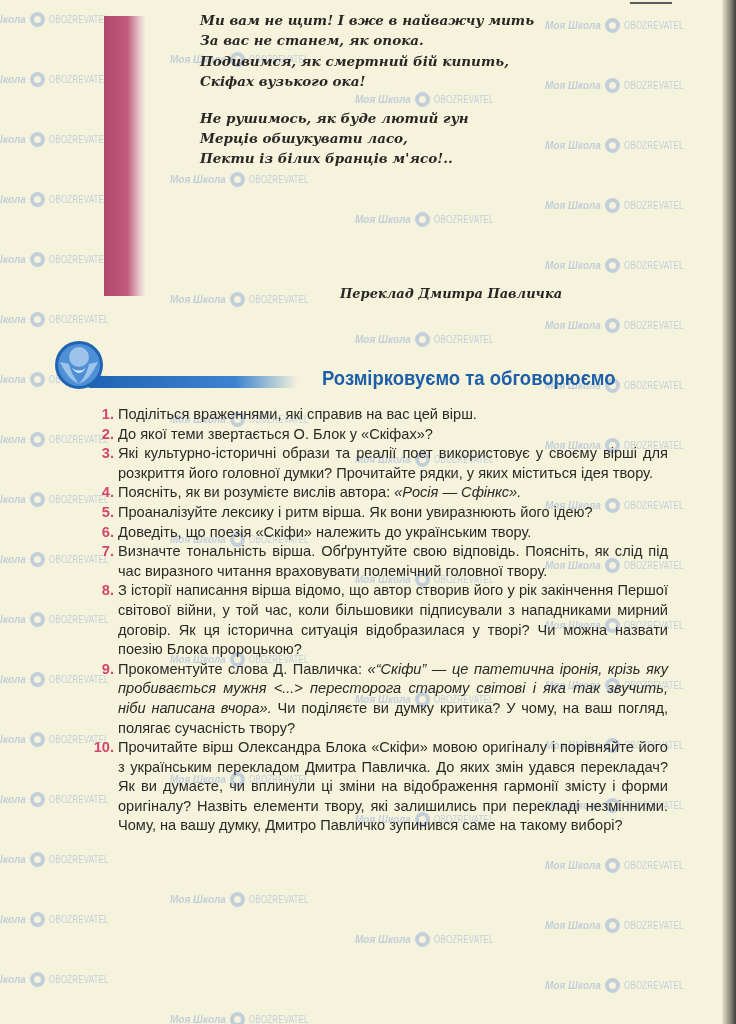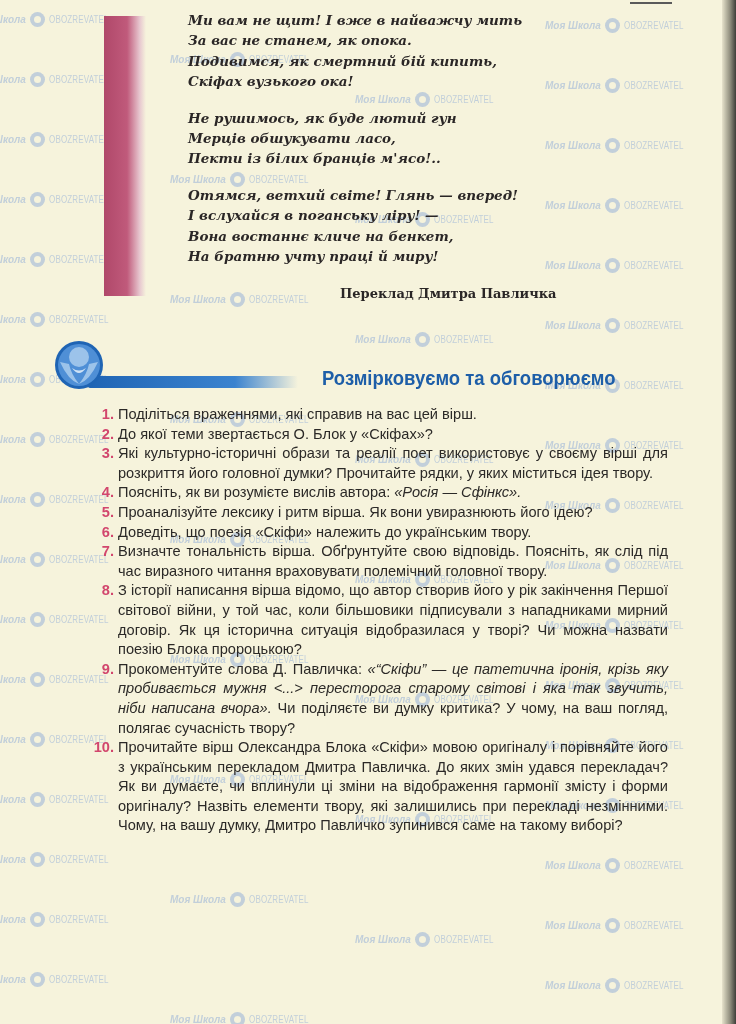--- a/index.html
+++ b/index.html
@@ -37,25 +37,25 @@
     
     .poem-bar {
       position: absolute; left: 104px; top: 16px; width: 42px; height: 280px;
       background: linear-gradient(to right, #b0486a, #c05a7b 55%, #e7c7cf 85%, rgba(246,243,220,0));
     }
     .poem {
       position: absolute; left: 188px; top: 10px; width: 420px;
       font-family: "DejaVu Serif", serif; font-style: italic; font-weight: bold;
       font-size: 13.5px; line-height: 20.4px; color: #2a2626;
     }
-    .stanza { margin: 0 0 16px 0; }
+    .stanza { margin: 0 0 16px 12px; }
     .stanza .line { display: block; white-space: nowrap; }
     .credit {
       position: absolute; left: 340px; top: 286px;
-      font-family: "DejaVu Serif", serif; font-weight: bold; font-size: 13px; color: #2a2626;
+      font-family: "DejaVu Serif", serif; font-weight: bold; font-size: 13px; color: #2a2626; font-style: italic;
     }
 
     
     .heading-icon {
       position: absolute; left: 54px; top: 340px; width: 50px; height: 50px;
     }
     .heading-bar {
       position: absolute; left: 88px; top: 376px; width: 210px; height: 12px;
       background: linear-gradient(to right, #1f64b4, #3b83cf 70%, rgba(120,170,220,0));
       border-radius: 2px;
@@ -348,26 +348,20 @@
   <div class="stanza">
     <span class="line">Ми вам не щит! І вже в найважчу мить</span>
     <span class="line">За вас не станем, як опока.</span>
     <span class="line">Подивимся, як смертний бій кипить,</span>
     <span class="line">Скіфах вузького ока!</span>
   </div>
   <div class="stanza">
     <span class="line">Не рушимось, як буде лютий гун</span>
     <span class="line">Мерців обшукувати ласо,</span>
     <span class="line">Пекти із білих бранців м'ясо!..</span>
-  </div>
-  <div class="stanza">
-    <span class="line">Отямся, ветхий світе! Глянь — вперед!</span>
-    <span class="line">І вслухайся в поганську ліру! —</span>
-    <span class="line">Вона востаннє кличе на бенкет,</span>
-    <span class="line">На братню учту праці й миру!</span>
   </div>
 </div>
 <div class="credit">Переклад Дмитра Павличка</div>
 
 <div class="heading-bar"></div>
 <div class="heading-icon">
   <svg width="50" height="50" viewBox="0 0 50 50">
     <circle cx="25" cy="25" r="24" fill="#1f64b4"></circle>
     <circle cx="25" cy="25" r="21" fill="#4f8fd6"></circle>
     <circle cx="25" cy="17" r="10" fill="#9cc3ea"></circle>

